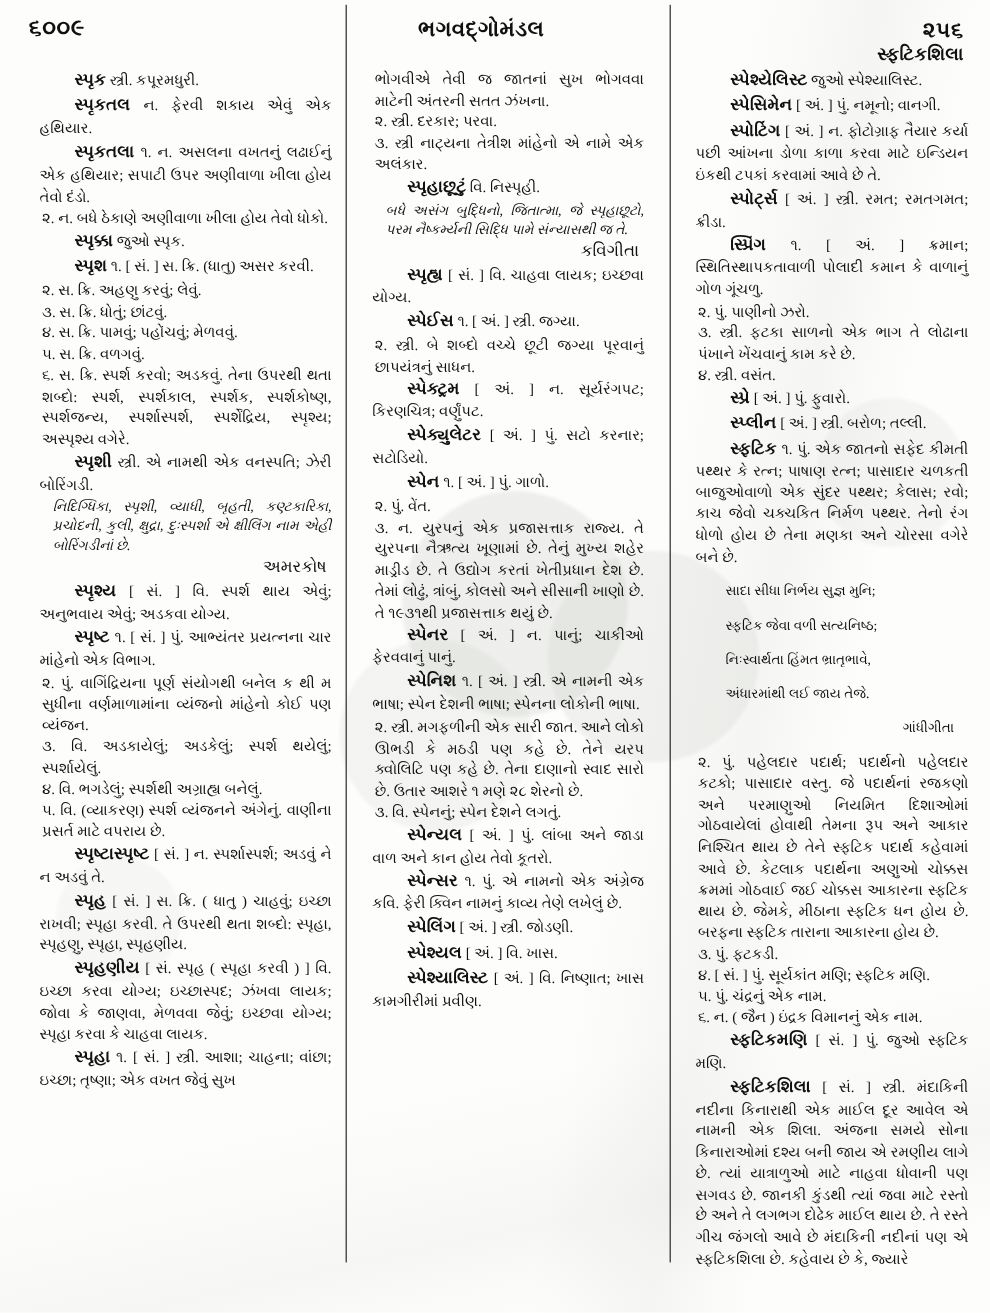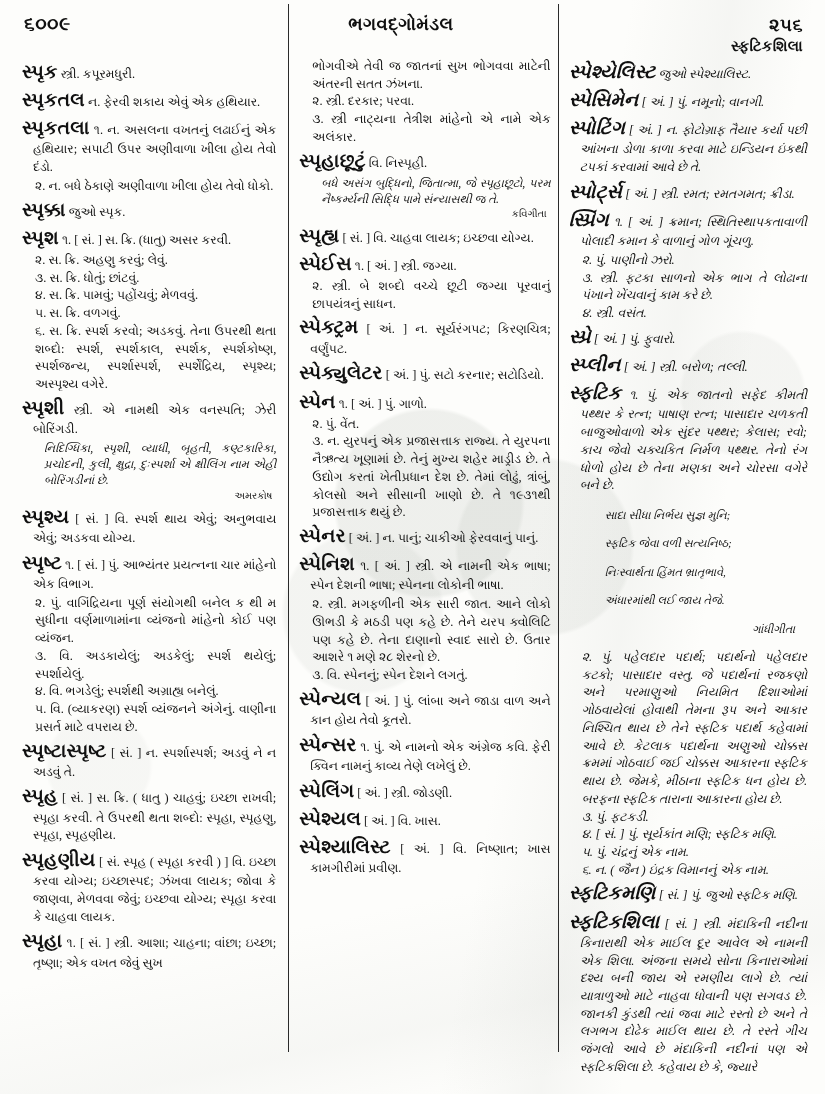--- a/index.html
+++ b/index.html
@@ -99,22 +99,22 @@
     display: flex;
     padding: 0 18px 6px 22px;
     box-sizing: border-box;
     height: 1032px;
   }
   .col {
     box-sizing: border-box;
     position: relative;
   }
   .col-1 { width: 266px; padding-right: 11px; }
-  .col-2 { width: 270px; padding-left: 12px; padding-right: 6px; }
-  .col-3 { width: 251px; padding-left: 12px; font-style: italic; }
+  .col-2 { width: 270px; padding-left: 12px; padding-right: 20px; }
+  .col-3 { width: 251px; padding-left: 12px; }
 
   .rule {
     position: absolute;
     top: 4px;
     bottom: 42px;
     width: 1px;
     background: #2a2a2a;
     z-index: 6;
   }
   .rule-a { left: 288px; }
@@ -126,42 +126,43 @@
     font-size: 12.4px;
     line-height: 1.43;
     text-align: justify;
     text-justify: inter-word;
     text-indent: 0;
     padding-left: 11px;
     text-indent: -11px;
   }
   .hw {
     font-weight: bold;
-    font-size: 19px;
+    font-size: 14px;
     letter-spacing: 0.15px;
+    margin-left: 40px;
   }
   .sense {
     margin: 0;
     font-size: 12.4px;
     line-height: 1.43;
     text-align: justify;
     padding-left: 13px;
     text-indent: 0;
   }
   .quote {
     margin: 0;
     font-size: 11.5px;
     line-height: 1.42;
     padding-left: 22px;
     text-align: justify;
     font-style: italic;
   }
   .attr {
     margin: 0;
-    font-size: 10px;
+    font-size: 14px;
     line-height: 1.42;
     text-align: right;
     padding-right: 4px;
   }
   .verse {
     margin: 12px;
     font-size: 11.3px;
     line-height: 1.45;
     padding-left: 24px;
     white-space: nowrap;

